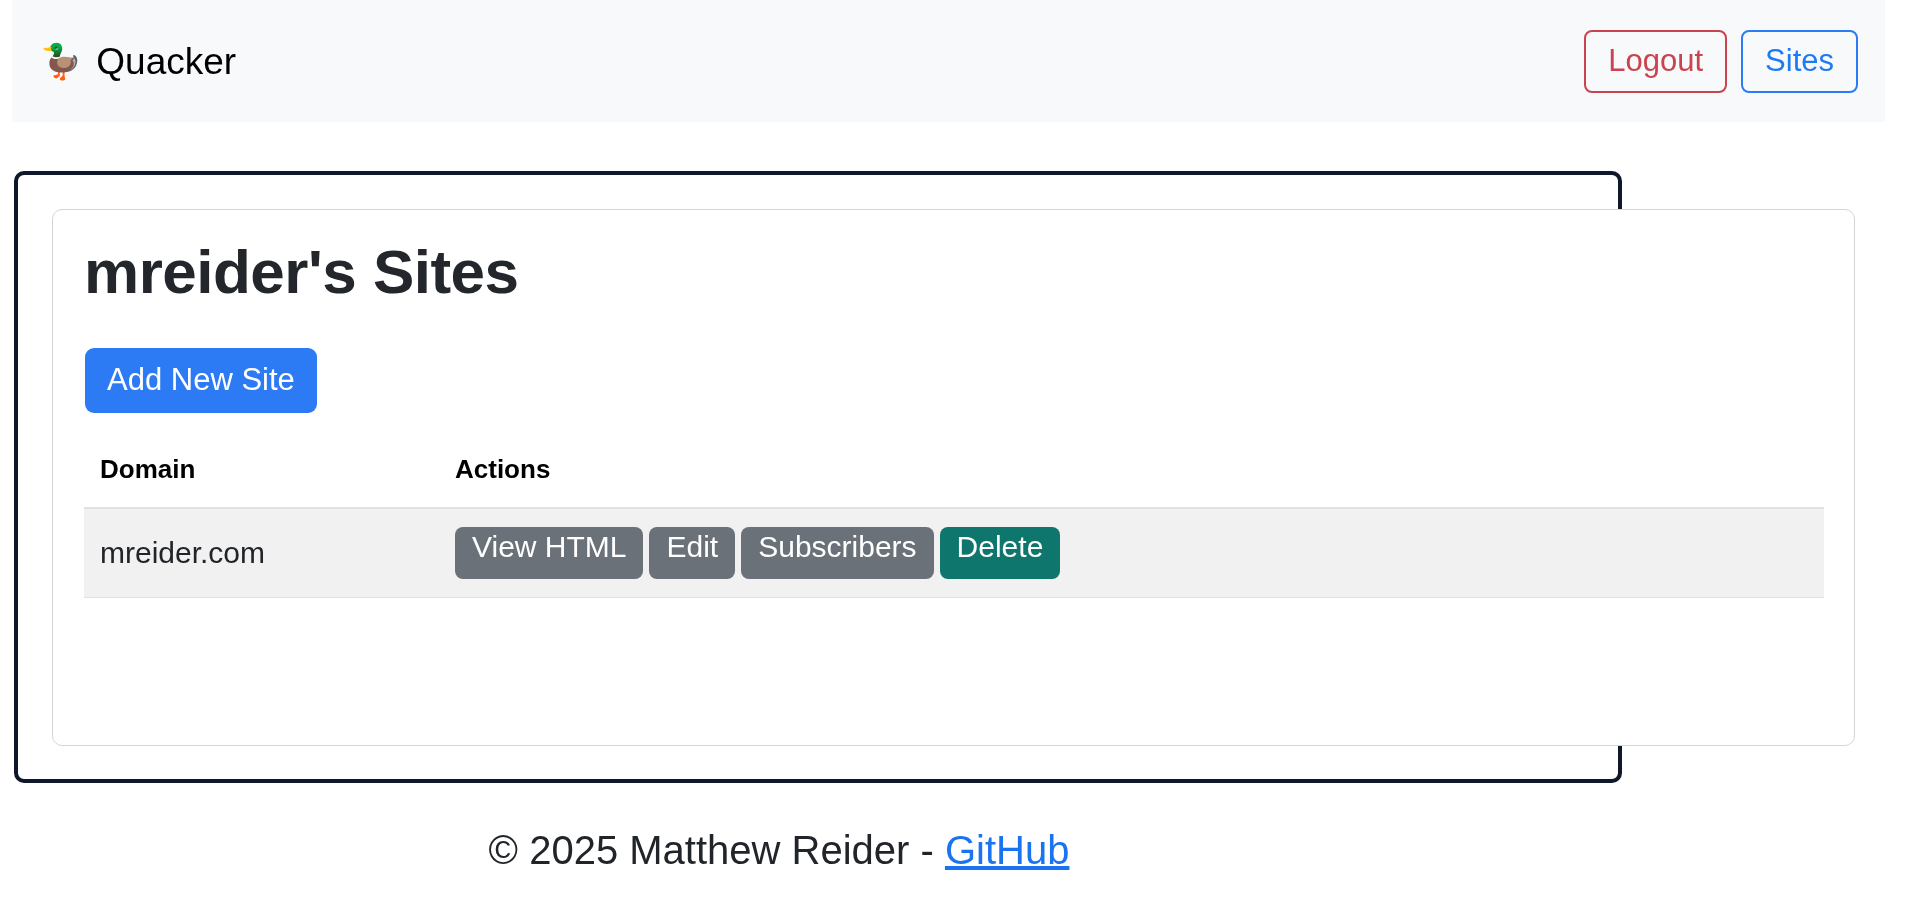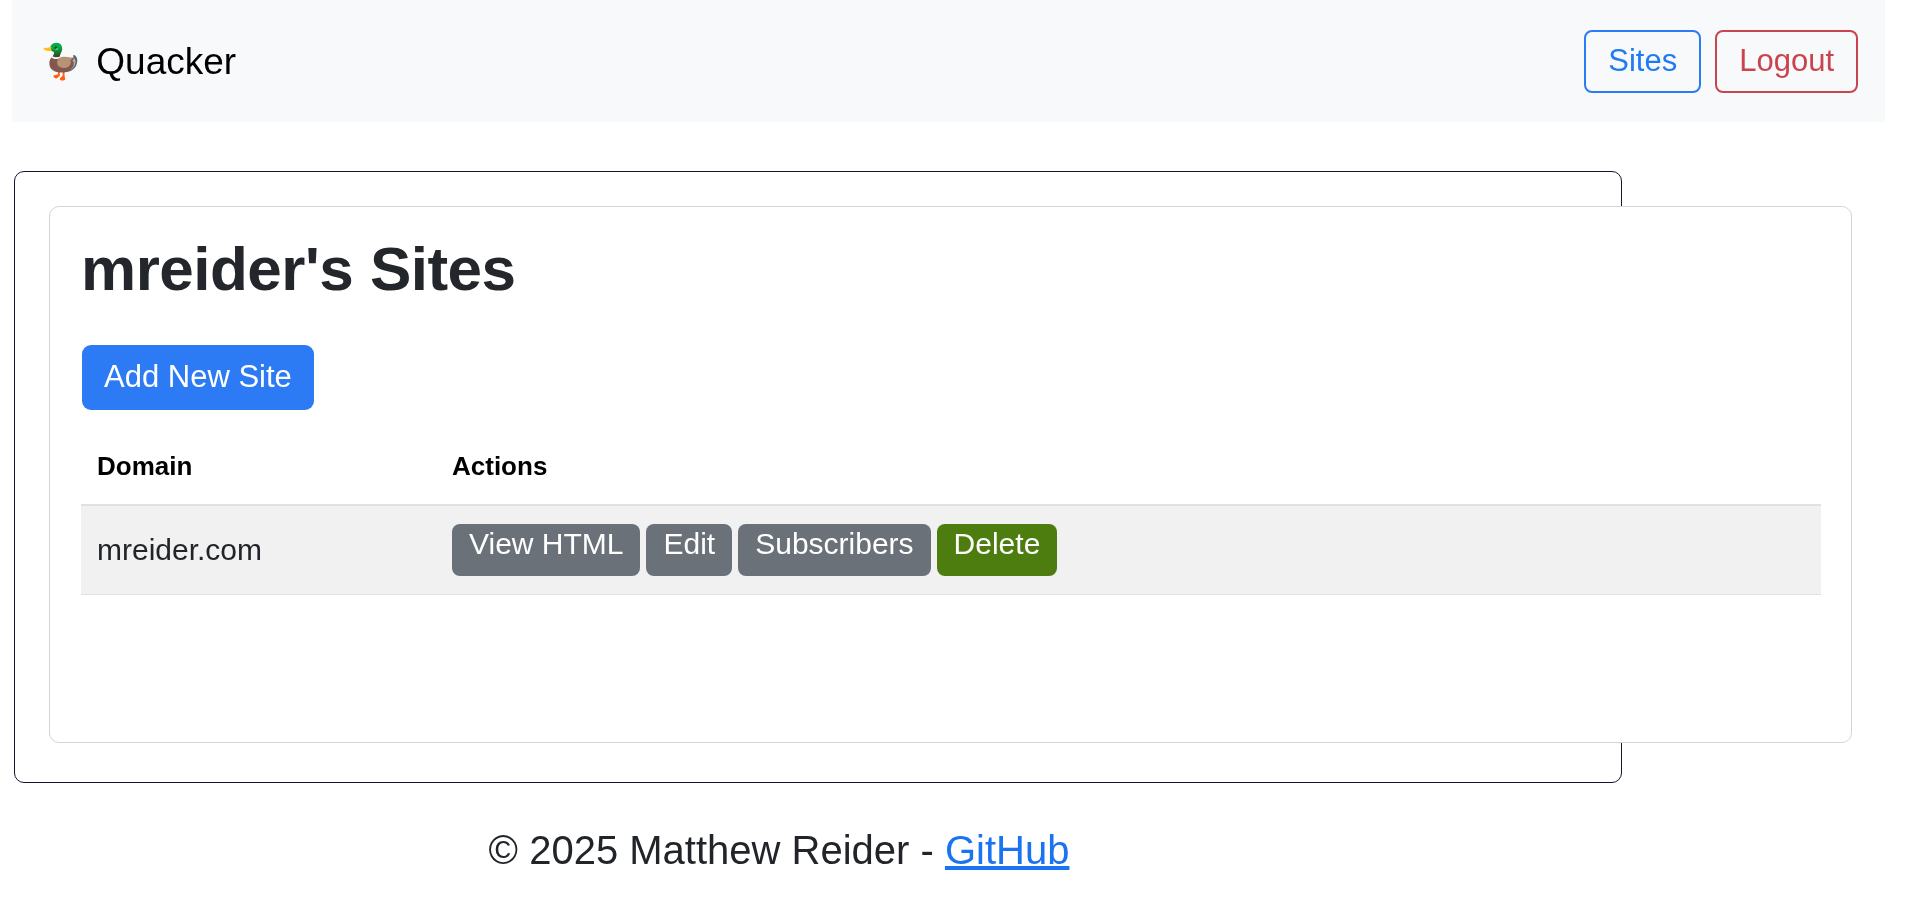--- a/index.html
+++ b/index.html
@@ -69,21 +69,21 @@
     color: #c9444e;
   }
 
   
   .outer-card {
     position: absolute;
     left: 14px;
     top: 171px;
     width: 1608px;
     height: 612px;
-    border: 1px solid #0f172a;
+    border: 4px solid #0f172a;
     border-radius: 10px;
     background: #ffffff;
   }
   .inner-card {
     position: absolute;
     left: 34px;
     top: 34px;
     width: 1803px;
     height: 537px;
     border: 1px solid #d3d5d8;
@@ -163,21 +163,21 @@
     font-size: 30px;
     line-height: 1;
     color: #ffffff;
     border: none;
     border-radius: 8px;
     padding: 5px 17px 17px;
     cursor: pointer;
     white-space: nowrap;
   }
   .btn-secondary { background: #6a7178; }
-  .btn-danger { background: #4d7c0f; }
+  .btn-danger { background: #0f766e; }
 
   
   .footer {
     position: absolute;
     left: 0;
     top: 828px;
     width: 1558px;
     text-align: center;
     font-size: 40px;
     color: #212529;
@@ -189,22 +189,22 @@
 </style>
 </head>
 <body>
 
 <div class="navbar">
   <a class="brand" href="#">
     <span class="brand-emoji">🦆</span>
     <span>Quacker</span>
   </a>
   <div class="nav-actions">
+    <button class="btn-outline btn-outline-danger">Logout</button>
     <button class="btn-outline btn-outline-primary">Sites</button>
-    <button class="btn-outline btn-outline-danger">Logout</button>
   </div>
 </div>
 
 <div class="outer-card">
   <div class="inner-card">
 
     <h1 class="page-title">mreider's Sites</h1>
 
     <button class="btn-primary">Add New Site</button>
 

